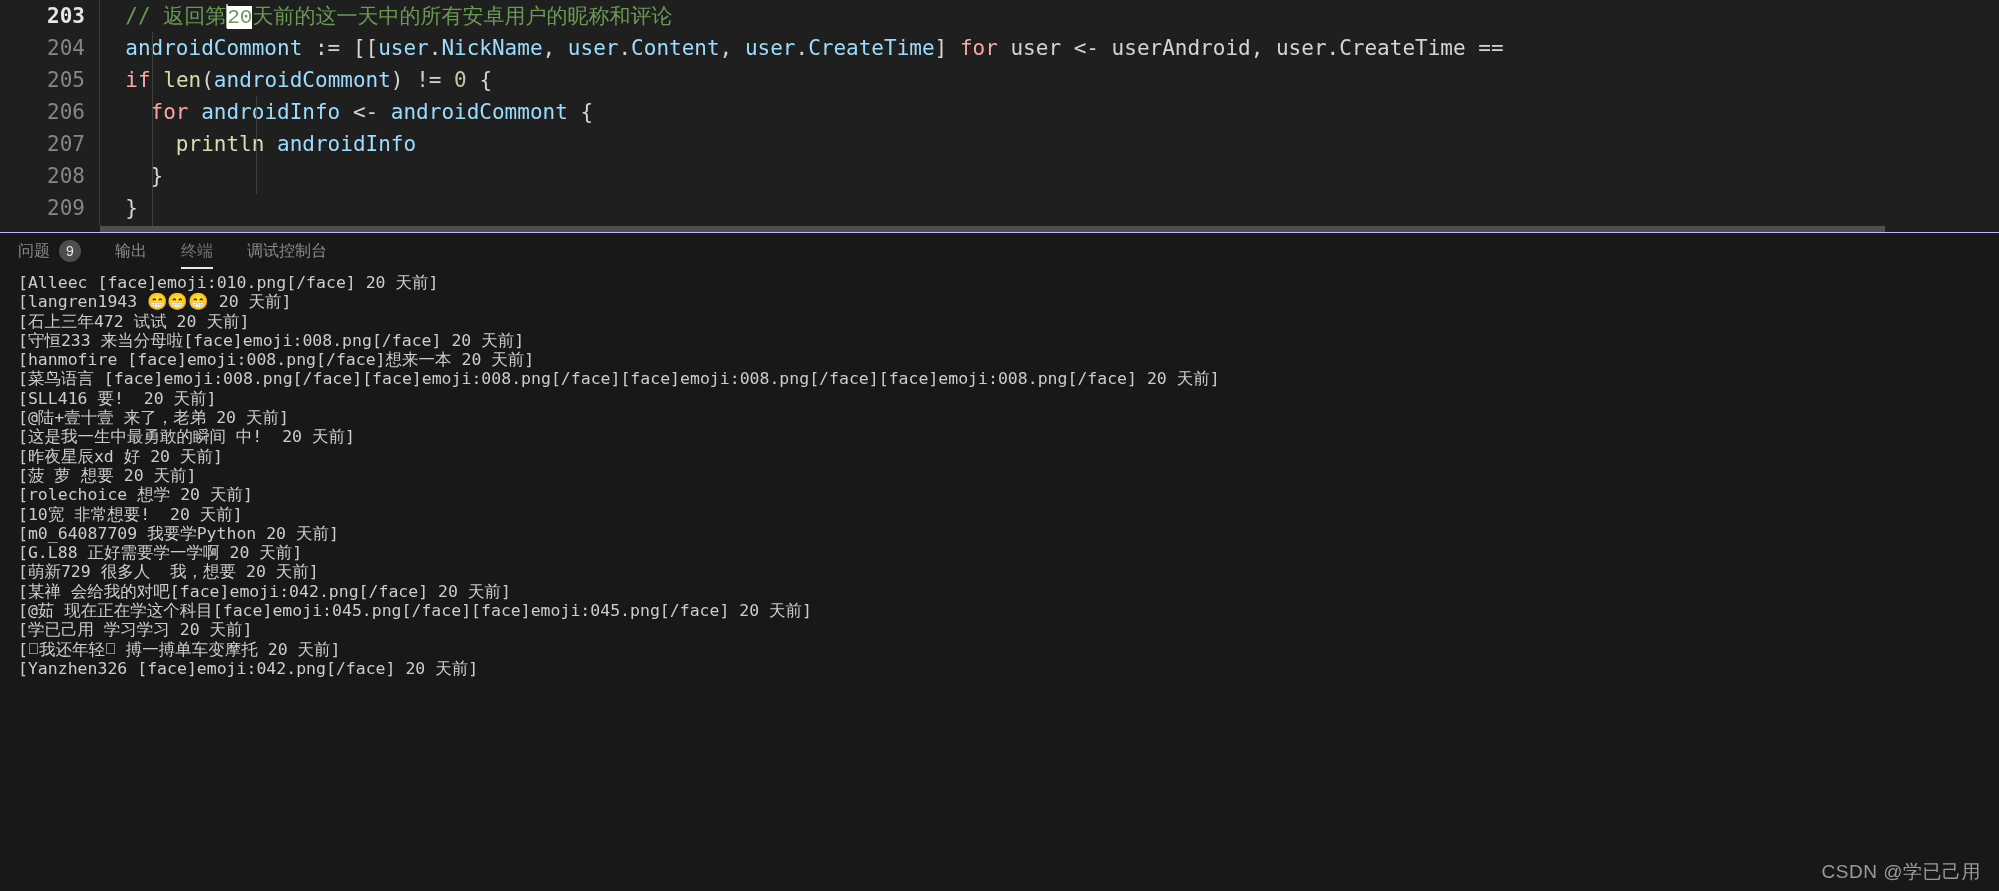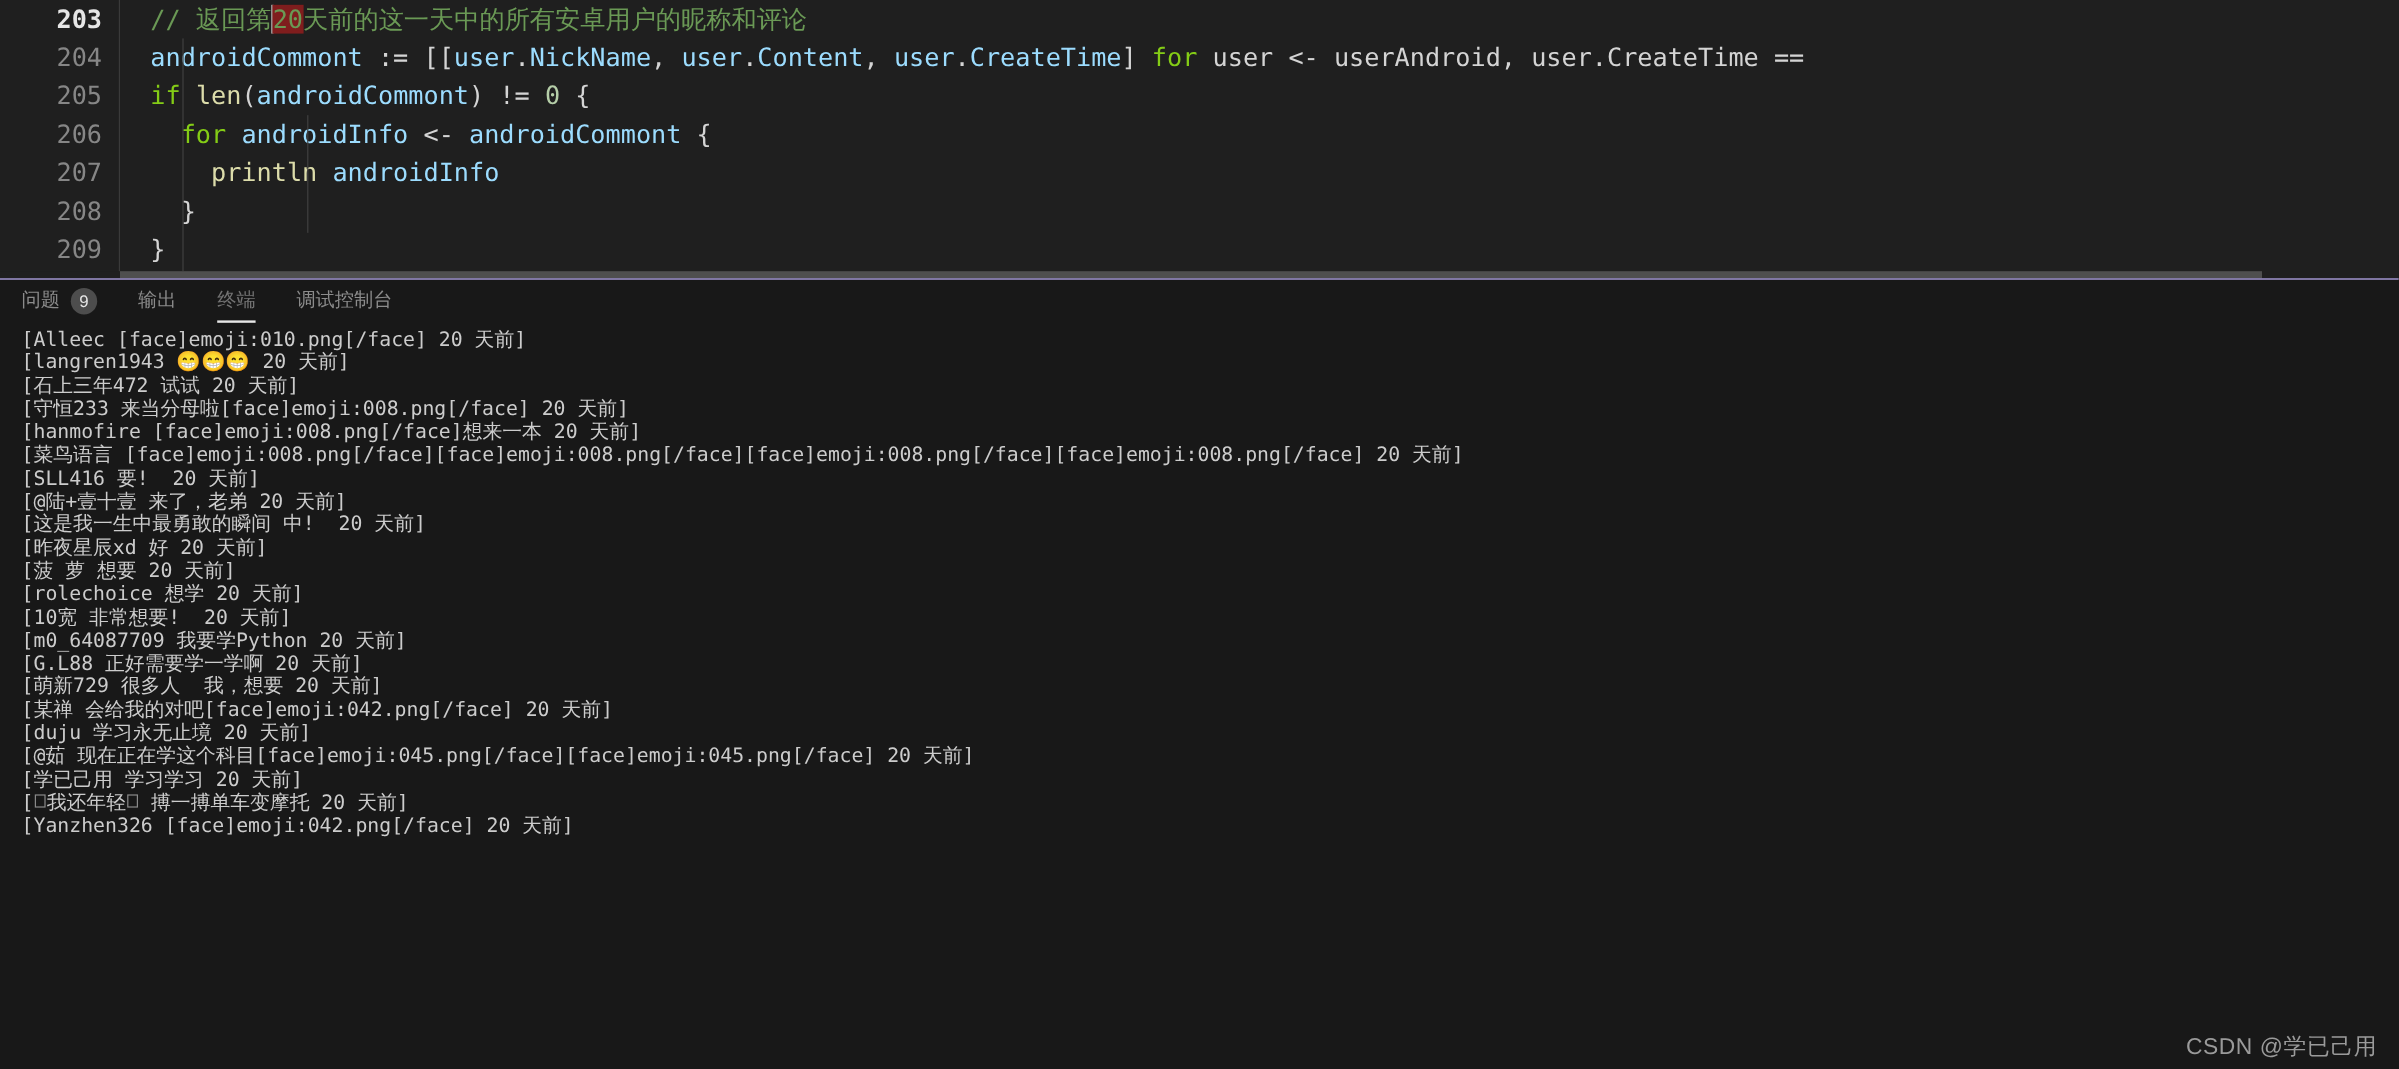--- a/index.html
+++ b/index.html
@@ -66,27 +66,28 @@
   .indent-guide {
     position: absolute;
     width: 1px;
     background: #404040;
   }
   .ig1 { left: 52px; top: 32px;  height: 194px; }
   .ig2 { left: 156px; top: 96px; height: 98px; }
 
   
   .t-comment  { color: #6a9955; }
-  .t-kw       { color: #84cc16; }
+  .t-kw       { color: #fca5a5; }
   .t-fn       { color: #dcdcaa; }
   .t-var      { color: #9cdcfe; }
   .t-plain    { color: #d4d4d4; }
   .t-num      { color: #b5cea8; }
   .sel {
-    background: #7f1d1d;
+    background: #ffffff;
+    font-family: Liberation Mono, monospace;
   }
   .caret {
     display: inline-block;
     width: 2px;
     height: 24px;
     background: #aeafad;
     vertical-align: -5px;
     margin: 0 -1px 0 0;
   }
 
@@ -252,20 +253,19 @@
       <div class="tline">[@陆+壹十壹 来了，老弟 20 天前]</div>
       <div class="tline">[这是我一生中最勇敢的瞬间 中!  20 天前]</div>
       <div class="tline">[昨夜星辰xd 好 20 天前]</div>
       <div class="tline">[菠 萝 想要 20 天前]</div>
       <div class="tline">[rolechoice 想学 20 天前]</div>
       <div class="tline">[10宽 非常想要!  20 天前]</div>
       <div class="tline">[m0_64087709 我要学Python 20 天前]</div>
       <div class="tline">[G.L88 正好需要学一学啊 20 天前]</div>
       <div class="tline">[萌新729 很多人  我，想要 20 天前]</div>
       <div class="tline">[某禅 会给我的对吧[face]emoji:042.png[/face] 20 天前]</div>
-      <div class="tline">[duju 学习永无止境 20 天前]</div>
       <div class="tline">[@茹 现在正在学这个科目[face]emoji:045.png[/face][face]emoji:045.png[/face] 20 天前]</div>
       <div class="tline">[学已己用 学习学习 20 天前]</div>
       <div class="tline">[<span class="tofu"></span>我还年轻<span class="tofu"></span> 搏一搏单车变摩托 20 天前]</div>
       <div class="tline">[Yanzhen326 [face]emoji:042.png[/face] 20 天前]</div>
     </div>
   <div class="watermark">CSDN @学已己用</div>
 </div>
 
 </body></html>

